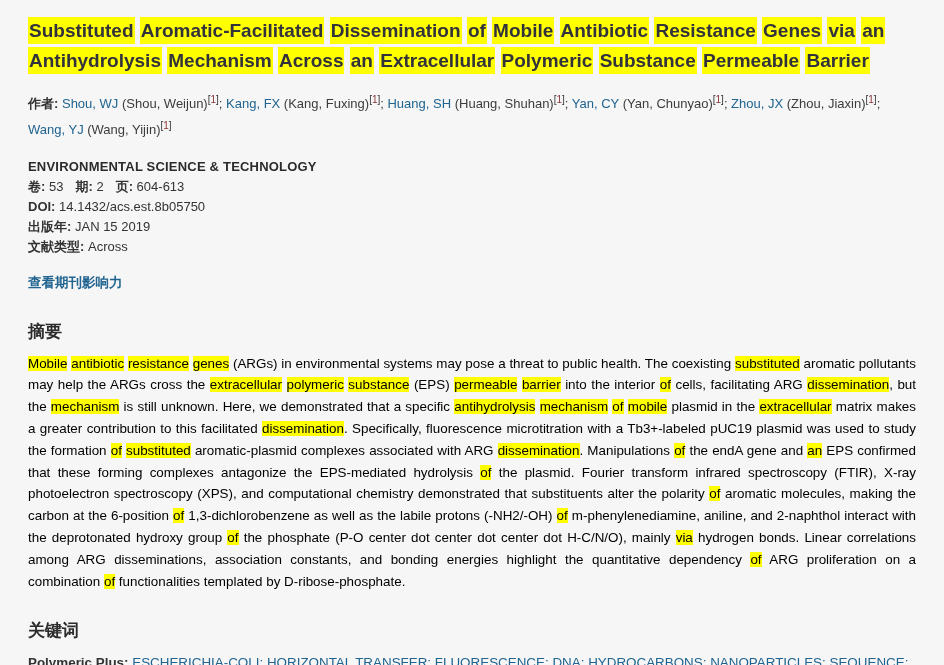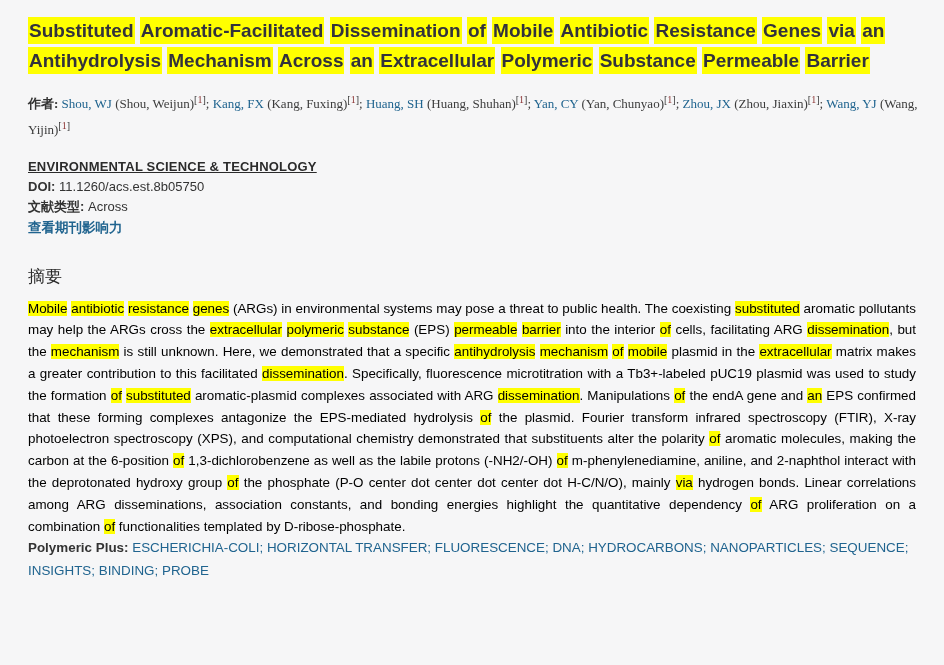--- a/index.html
+++ b/index.html
@@ -2,61 +2,72 @@
 <html><head>
 <meta charset="utf-8">
 <style>
   html,body{margin:0;padding:0;background:#f6f6f7;font-family:"Liberation Sans","DejaVu Sans",sans-serif;color:#333;}
   .page{width:944px;height:665px;box-sizing:border-box;padding:14px 26px 0 28px;overflow:hidden;background:#f6f6f7;}
   .hl{background:#ffff00;}
   .link{color:#20648f;cursor:pointer;text-decoration:none;}
   .b{font-weight:700;color:#333;}
   .title{font-size:19px;font-weight:700;color:#32323c;line-height:30px;margin:2px 0 0 0;}
   .title .hl{padding:3px 1px;}
-  .authors{margin-top:13px;font-size:13px;line-height:21px;color:#3c3c3c;font-family:Liberation Serif, serif;}
+  .authors{margin-top:13px;font-size:13px;line-height:21px;color:#3c3c3c;}
   .authors sup{font-size:10px;color:#333;}
   .authors sup .aff{color:#8b3333;}
   .journal{margin-top:17px;font-size:13px;line-height:20px;}
-  .jname{font-weight:700;color:#2b2b2b;letter-spacing:.2px;text-decoration:underline;}
+  .jname{font-weight:700;color:#2b2b2b;letter-spacing:.2px;}
   .lab{font-weight:700;color:#333;}
   .val{margin-right:12px;}
-  .impact{font-size:13.5px;font-weight:700;margin-top:1px;}
-  h2{font-size:17px;font-weight:400;color:#2b2b2b;margin:27px 0 10px 0;}
+  .impact{font-size:13.5px;font-weight:700;margin-top:16px;}
+  h2{font-size:17px;font-weight:700;color:#2b2b2b;margin:27px 0 10px 0;}
   .abstract{font-size:13.4px;line-height:21.8px;text-align:justify;color:#000000;width:888px;}
   .kwline{font-size:13.4px;line-height:22.5px;width:888px;}
   #keywords-list{color:#20648f;}
 </style>
 </head>
 <body>
 
 <div class="page">
 
   <h1 class="title" id="title-words"><span class="hl">Substituted</span> <span class="hl">Aromatic-Facilitated</span> <span class="hl">Dissemination</span> <span class="hl">of</span> <span class="hl">Mobile</span> <span class="hl">Antibiotic</span> <span class="hl">Resistance</span> <span class="hl">Genes</span> <span class="hl">via</span> <span class="hl">an</span> <span class="hl">Antihydrolysis</span> <span class="hl">Mechanism</span> <span class="hl">Across</span> <span class="hl">an</span> <span class="hl">Extracellular</span> <span class="hl">Polymeric</span> <span class="hl">Substance</span> <span class="hl">Permeable</span> <span class="hl">Barrier</span></h1>
 
   <div class="authors">
     <span class="b">作者:</span>
     <span id="authors-list"><span class="link">Shou, WJ</span> (Shou, Weijun)<sup>[<span class="aff">1</span>]</sup>; <span class="link">Kang, FX</span> (Kang, Fuxing)<sup>[<span class="aff">1</span>]</sup>; <span class="link">Huang, SH</span> (Huang, Shuhan)<sup>[<span class="aff">1</span>]</sup>; <span class="link">Yan, CY</span> (Yan, Chunyao)<sup>[<span class="aff">1</span>]</sup>; <span class="link">Zhou, JX</span> (Zhou, Jiaxin)<sup>[<span class="aff">1</span>]</sup>; <span class="link">Wang, YJ</span> (Wang, Yijin)<sup>[<span class="aff">1</span>]</sup></span>
   </div>
 
   <div class="journal">
     <div class="jname">ENVIRONMENTAL SCIENCE &amp; TECHNOLOGY</div>
     <div class="jline">
+      <span class="lab">卷:</span>
+      <span class="val">53</span><span class="lab">期:</span>
+      <span class="val">2</span><span class="lab">页:</span>
+      <span>604-613</span>
+    </div>
+    <div class="jline">
       <span class="lab">DOI:</span>
-      <span>11.1260/acs.est.8b05750</span>
+      <span>14.1432/acs.est.8b05750</span>
+    </div>
+    <div class="jline">
+      <span class="lab">出版年:</span>
+      <span>JAN 15 2019</span>
     </div>
     <div class="jline">
       <span class="lab">文献类型:</span>
       <span>Across</span>
     </div>
     <div class="impact">
       <span class="link">查看期刊影响力</span>
     </div>
   </div>
 
   <h2>摘要</h2>
   <div class="abstract" id="abstract-text"><span class="hl">Mobile</span> <span class="hl">antibiotic</span> <span class="hl">resistance</span> <span class="hl">genes</span> (ARGs) in environmental systems may pose a threat to public health. The coexisting <span class="hl">substituted</span> aromatic pollutants may help the ARGs cross the <span class="hl">extracellular</span> <span class="hl">polymeric</span> <span class="hl">substance</span> (EPS) <span class="hl">permeable</span> <span class="hl">barrier</span> into the interior <span class="hl">of</span> cells, facilitating ARG <span class="hl">dissemination</span>, but the <span class="hl">mechanism</span> is still unknown. Here, we demonstrated that a specific <span class="hl">antihydrolysis</span> <span class="hl">mechanism</span> <span class="hl">of</span> <span class="hl">mobile</span> plasmid in the <span class="hl">extracellular</span> matrix makes a greater contribution to this facilitated <span class="hl">dissemination</span>. Specifically, fluorescence microtitration with a Tb3+-labeled pUC19 plasmid was used to study the formation <span class="hl">of</span> <span class="hl">substituted</span> aromatic-plasmid complexes associated with ARG <span class="hl">dissemination</span>. Manipulations <span class="hl">of</span> the endA gene and <span class="hl">an</span> EPS confirmed that these forming complexes antagonize the EPS-mediated hydrolysis <span class="hl">of</span> the plasmid. Fourier transform infrared spectroscopy (FTIR), X-ray photoelectron spectroscopy (XPS), and computational chemistry demonstrated that substituents alter the polarity <span class="hl">of</span> aromatic molecules, making the carbon at the 6-position <span class="hl">of</span> 1,3-dichlorobenzene as well as the labile protons (-NH2/-OH) <span class="hl">of</span> m-phenylenediamine, aniline, and 2-naphthol interact with the deprotonated hydroxy group <span class="hl">of</span> the phosphate (P-O center dot center dot center dot H-C/N/O), mainly <span class="hl">via</span> hydrogen bonds. Linear correlations among ARG disseminations, association constants, and bonding energies highlight the quantitative dependency <span class="hl">of</span> ARG proliferation on a combination <span class="hl">of</span> functionalities templated by D-ribose-phosphate.</div>
 
+  <h2>关键词</h2>
   <div class="kwline">
     <span class="b">Polymeric Plus:</span>
     <span id="keywords-list"><span class="link">ESCHERICHIA-COLI</span>; <span class="link">HORIZONTAL TRANSFER</span>; <span class="link">FLUORESCENCE</span>; <span class="link">DNA</span>; <span class="link">HYDROCARBONS</span>; <span class="link">NANOPARTICLES</span>; <span class="link">SEQUENCE</span>; <span class="link">INSIGHTS</span>; <span class="link">BINDING</span>; <span class="link">PROBE</span></span>
   </div>
 
 </div>
 
 </body></html>

